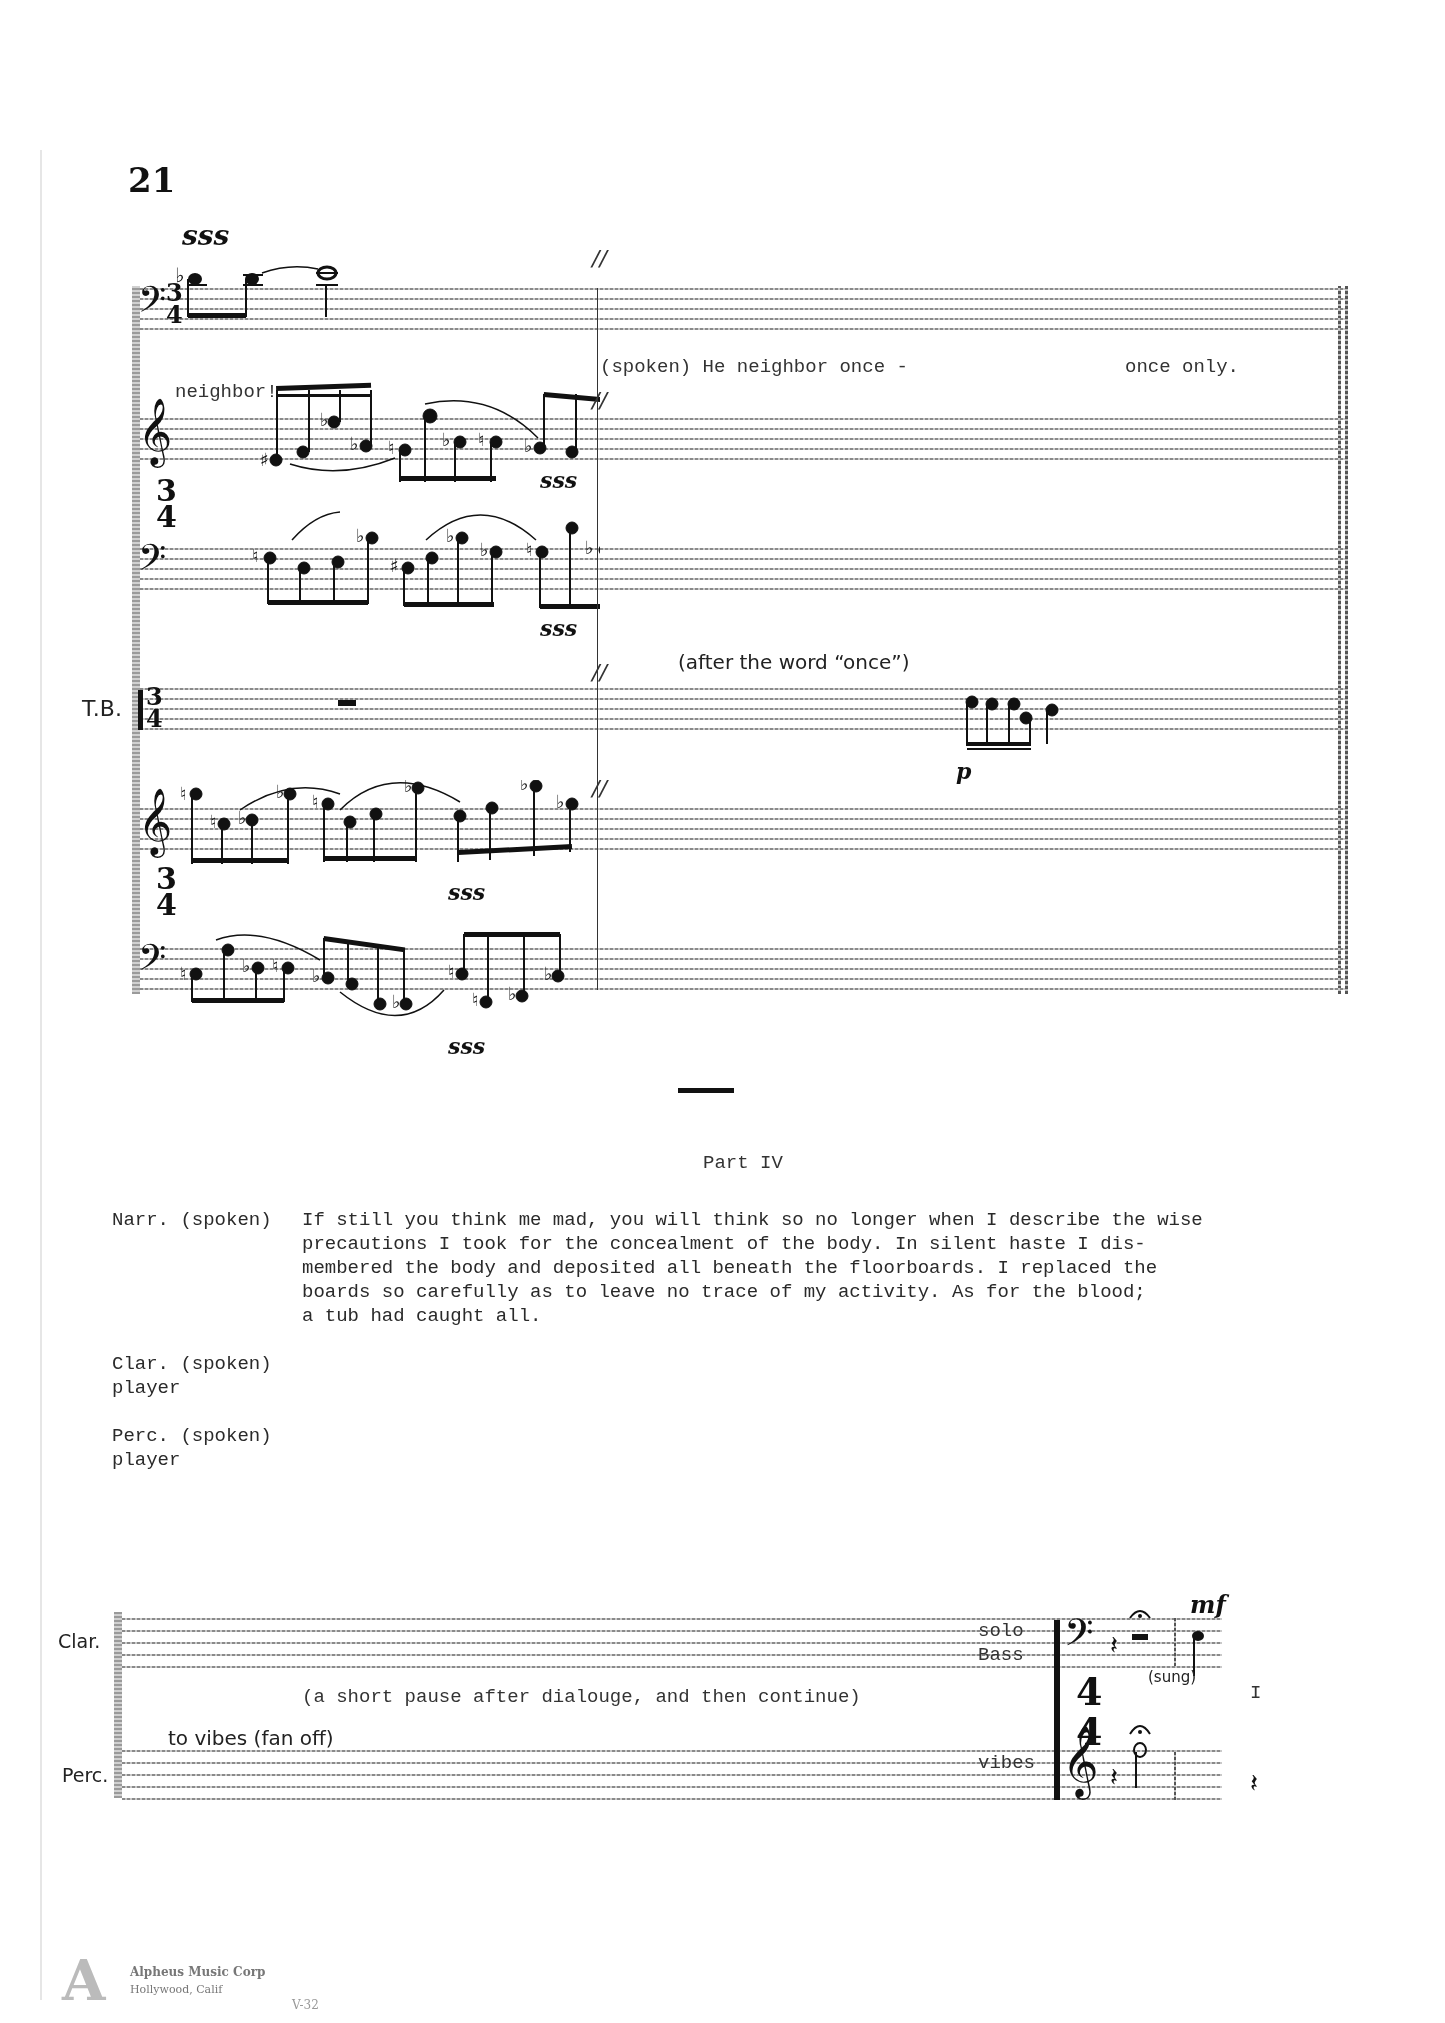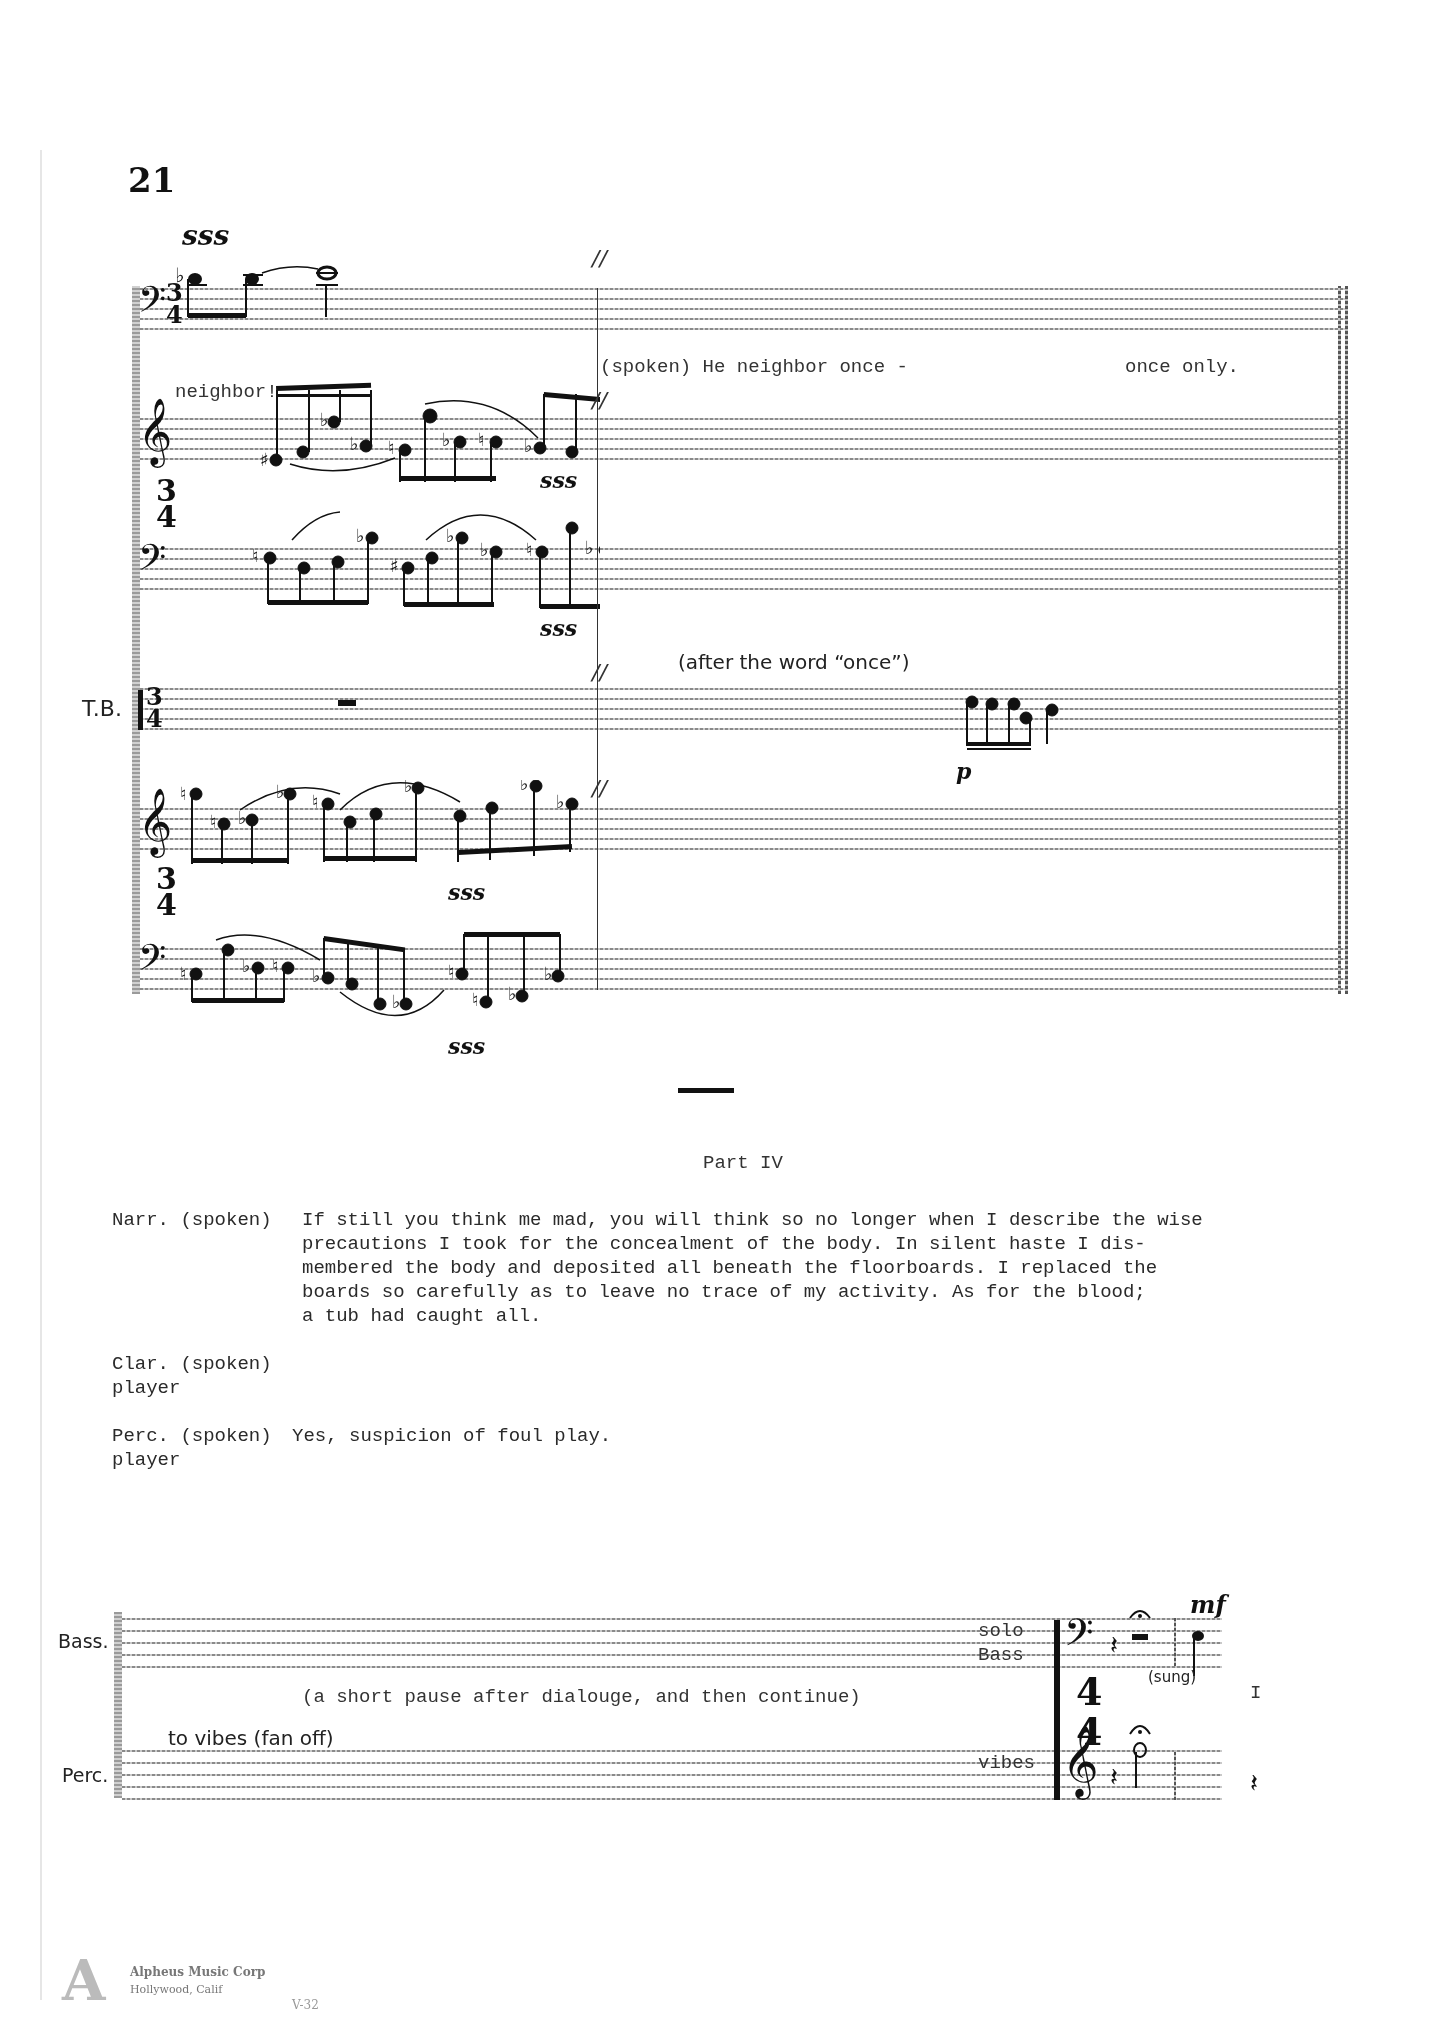--- a/index.html
+++ b/index.html
@@ -332,28 +332,27 @@
 boards so carefully as to leave no trace of my activity.  As for the blood;
 a tub had caught all.</div>
   </div>
   <div class="dialogue-row" style="margin-bottom:24px;">
     <div class="speaker speech">Clar. (spoken)
 player</div>
   </div>
   <div class="dialogue-row" style="margin-bottom:24px;">
     <div class="speaker speech">Perc. (spoken)
 player</div>
-    <div class="speech" style="margin-left:-10px;">Yes, suspicion of foul play.</div>
   </div>
 </div>
 
 <div>
   <div class="system-bracket" style="left:114px; top:1612px; height:186px;"></div>
 
-  <div class="hand" style="left:58px; top:1630px; font-size:19px;">Bass.</div>
+  <div class="hand" style="left:58px; top:1630px; font-size:19px;">Clar.</div>
   <div class="staff" style="left:122px; width:1100px; top:1618px;">
     <div class="line" style="top:0"></div>
       <div class="line" style="top:12px"></div>
       <div class="line" style="top:24px"></div>
       <div class="line" style="top:36px"></div>
       <div class="line" style="top:48px"></div>
   </div>
 
   <div class="typed" style="left:302px; top:1686px;">(a short pause after dialouge, and then continue)</div>
   <div class="hand" style="left:168px; top:1726px;">to vibes (fan off)</div>

